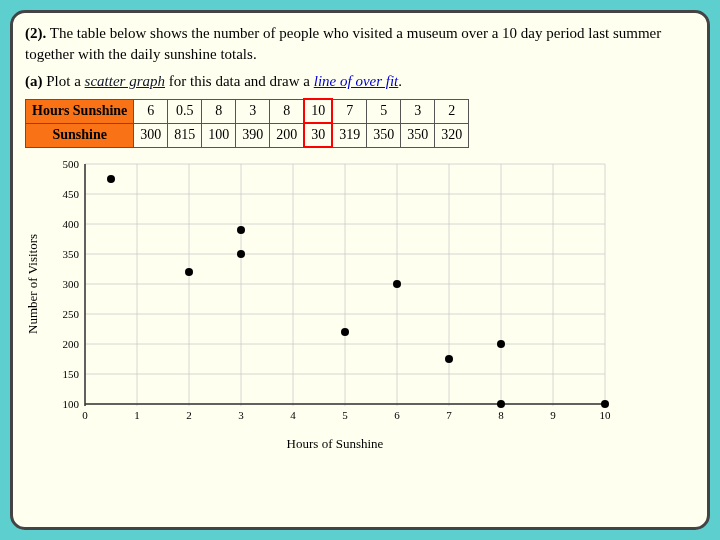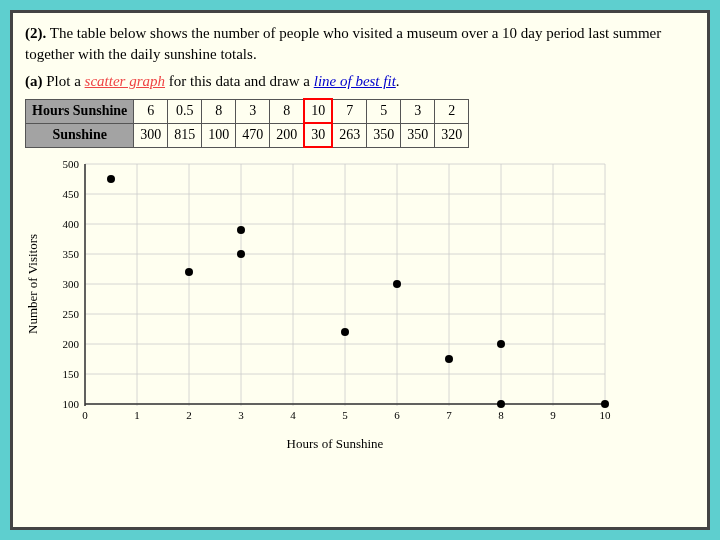--- a/index.html
+++ b/index.html
@@ -9,53 +9,53 @@
       background: #5ecfcf;
       font-family: 'Comic Sans MS', 'Chalkboard SE', cursive;
       overflow: hidden;
     }
     .outer {
       width: 700px;
       height: 520px;
       margin: 10px;
       background: #fffff0;
       border: 3px solid #444;
-      border-radius: 0;
+      border-radius: 15px;
       padding: 10px 12px;
     }
     .problem-text {
       font-size: 15px;
       line-height: 1.4;
       margin-bottom: 8px;
       color: #000;
     }
     .part-a {
       font-size: 15px;
       margin-bottom: 8px;
       color: #000;
     }
-    .part-a .scatter { color: #ef4444; text-decoration: underline; font-style: italic; }
+    .part-a .scatter { color: #0f172a; text-decoration: underline; font-style: italic; }
     .part-a .bestfit { color: #0000cc; text-decoration: underline; font-style: italic; }
 
     
     .data-table {
       border-collapse: collapse;
       margin-bottom: 6px;
       font-size: 14px;
     }
     .data-table td {
       border: 1px solid #555;
       padding: 3px 6px;
       text-align: center;
       min-width: 28px;
     }
     .data-table .row-header {
       text-align: center;
       font-weight: bold;
-      background: #a3a3a3;
+      background: #f97316;
     }
     .highlighted {
       border: 2px solid red !important;
       color: #000;
     }
 
     
     .chart-container {
       display: flex;
       align-items: flex-start;
@@ -90,21 +90,21 @@
 </head>
 <body>
 
 <div class="outer">
   <div class="problem-text">
     <strong>(2).</strong>
     <span>The table below shows the number of people who visited a museum over a 10 day period last summer together with the daily sunshine totals.</span>
   </div>
   <div class="part-a">
     <strong>(a)</strong>
-    Plot a <span class="scatter">scatter graph</span> for this data and draw a <span class="bestfit">line of best fit</span>.
+    Plot a <span class="scatter">scatter graph</span> for this data and draw a <span class="bestfit">line of over fit</span>.
   </div>
 
   <table class="data-table">
     <tbody>
         <tr>
       <td class="row-header">Hours Sunshine</td>
       <td>6</td>
       <td>0.5</td>
       <td>8</td>
       <td>3</td>
@@ -113,24 +113,24 @@
       <td>7</td>
       <td>5</td>
       <td>3</td>
       <td>2</td>
     </tr>
     <tr>
       <td class="row-header">Sunshine</td>
       <td>300</td>
       <td>815</td>
       <td>100</td>
-      <td>470</td>
+      <td>390</td>
       <td>200</td>
       <td class="highlighted">30</td>
-      <td>263</td>
+      <td>319</td>
       <td>350</td>
       <td>350</td>
       <td>320</td>
     </tr>
   </tbody>
     </table>
 
   <div class="chart-container">
     <div class="y-axis-label">Number of Visitors</div>
     <div class="chart-inner">

